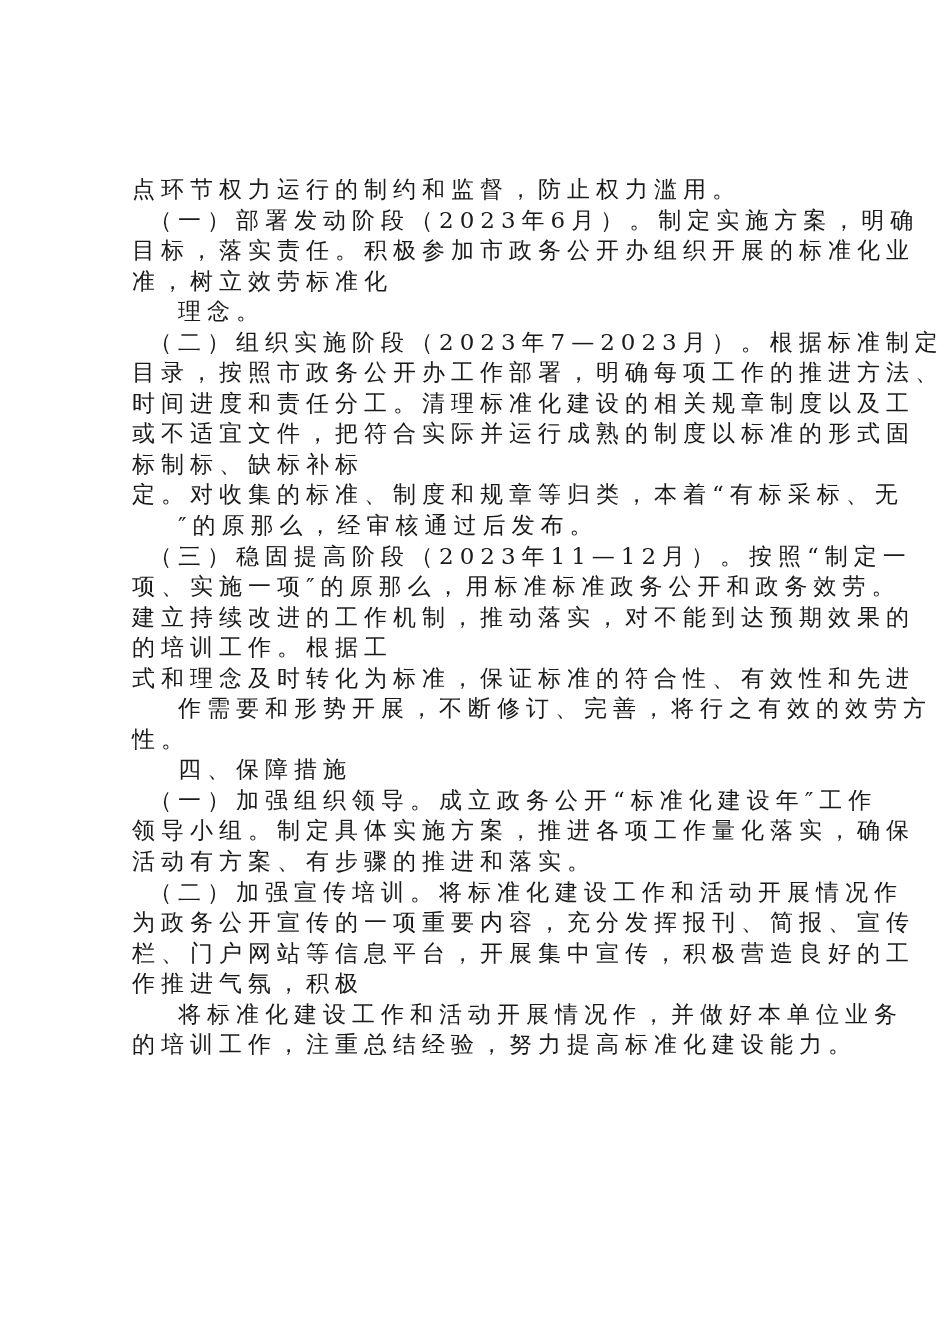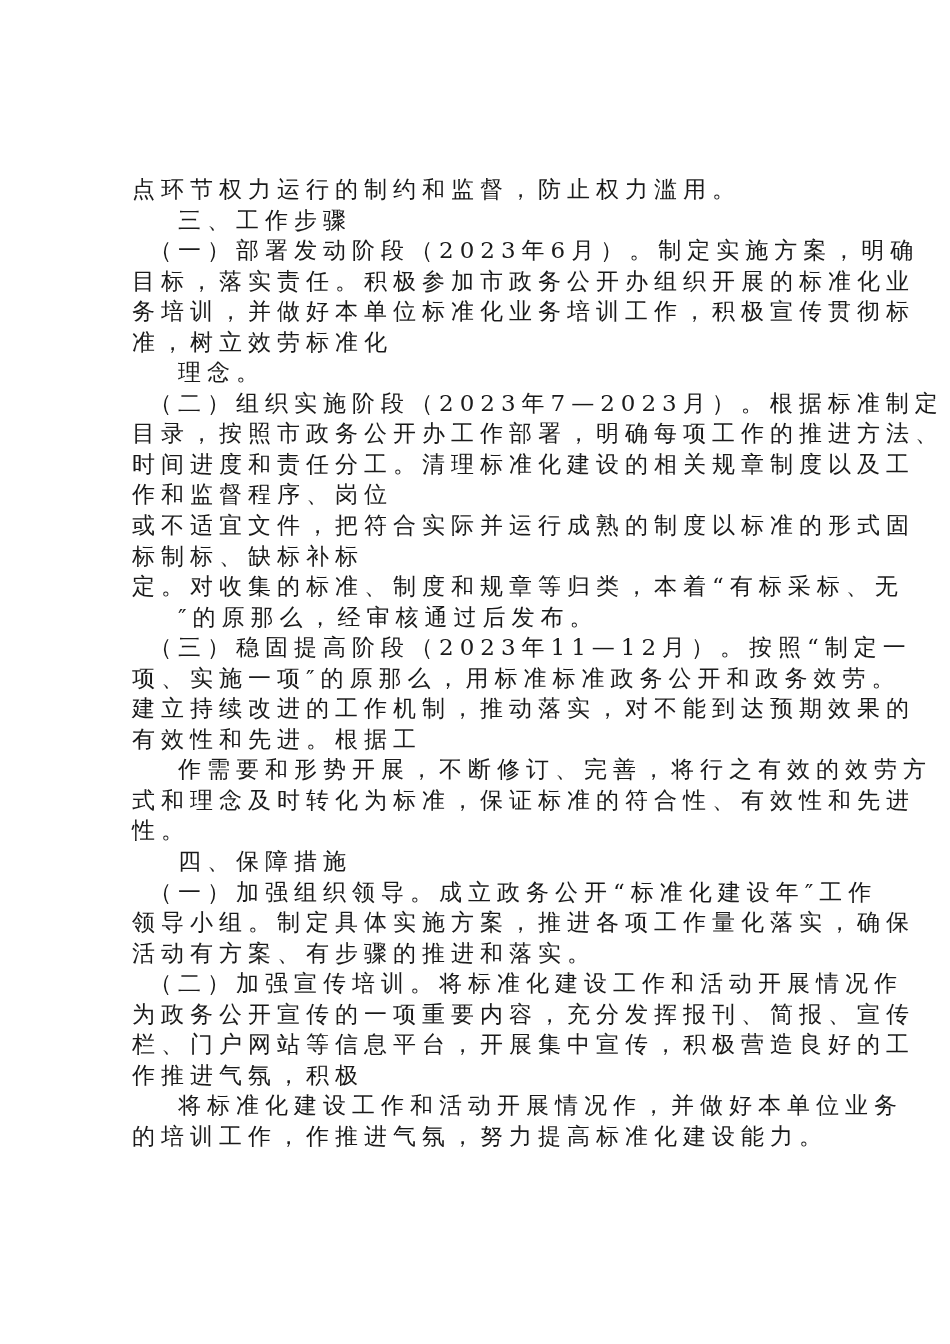--- a/index.html
+++ b/index.html
@@ -39,45 +39,42 @@
     }
     .indent { padding-left: 46px; }
     .indent-half { padding-left: 17px; }
   </style>
 </head>
 <body>
 
 <div class="page">
   <div class="text-body" id="text-body">
       <span class="line">点环节权力运行的制约和监督，防止权力滥用。</span>
-      <span class="line indent">三、工作步骤</span>
       <span class="line indent-half">（一）部署发动阶段（2023年6月）。制定实施方案，明确</span>
       <span class="line">目标，落实责任。积极参加市政务公开办组织开展的标准化业</span>
-      <span class="line">务培训，并做好本单位标准化业务培训工作，积极宣传贯彻标</span>
       <span class="line">准，树立效劳标准化</span>
       <span class="line indent">理念。</span>
       <span class="line indent-half">（二）组织实施阶段（2023年7—2023月）。根据标准制定</span>
       <span class="line">目录，按照市政务公开办工作部署，明确每项工作的推进方法、</span>
       <span class="line">时间进度和责任分工。清理标准化建设的相关规章制度以及工</span>
-      <span class="line">作和监督程序、岗位</span>
       <span class="line">或不适宜文件，把符合实际并运行成熟的制度以标准的形式固</span>
       <span class="line">标制标、缺标补标</span>
       <span class="line">定。对收集的标准、制度和规章等归类，本着“有标采标、无</span>
       <span class="line indent">″的原那么，经审核通过后发布。</span>
       <span class="line indent-half">（三）稳固提高阶段（2023年11—12月）。按照“制定一</span>
       <span class="line">项、实施一项″的原那么，用标准标准政务公开和政务效劳。</span>
       <span class="line">建立持续改进的工作机制，推动落实，对不能到达预期效果的</span>
-      <span class="line">有效性和先进。根据工</span>
+      <span class="line">的培训工作。根据工</span>
+      <span class="line">式和理念及时转化为标准，保证标准的符合性、有效性和先进</span>
       <span class="line indent">作需要和形势开展，不断修订、完善，将行之有效的效劳方</span>
-      <span class="line">式和理念及时转化为标准，保证标准的符合性、有效性和先进</span>
       <span class="line">性。</span>
       <span class="line indent">四、保障措施</span>
       <span class="line indent-half">（一）加强组织领导。成立政务公开“标准化建设年″工作</span>
       <span class="line">领导小组。制定具体实施方案，推进各项工作量化落实，确保</span>
       <span class="line">活动有方案、有步骤的推进和落实。</span>
       <span class="line indent-half">（二）加强宣传培训。将标准化建设工作和活动开展情况作</span>
       <span class="line">为政务公开宣传的一项重要内容，充分发挥报刊、简报、宣传</span>
       <span class="line">栏、门户网站等信息平台，开展集中宣传，积极营造良好的工</span>
       <span class="line">作推进气氛，积极</span>
       <span class="line indent">将标准化建设工作和活动开展情况作，并做好本单位业务</span>
-      <span class="line">的培训工作，作推进气氛，努力提高标准化建设能力。</span>
+      <span class="line">的培训工作，注重总结经验，努力提高标准化建设能力。</span>
     </div>
 </div>
 
 </body></html>

